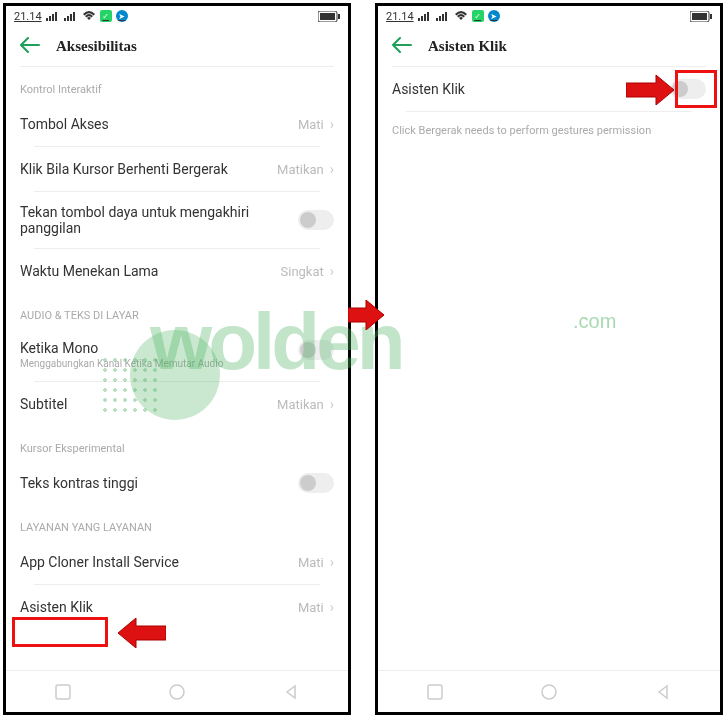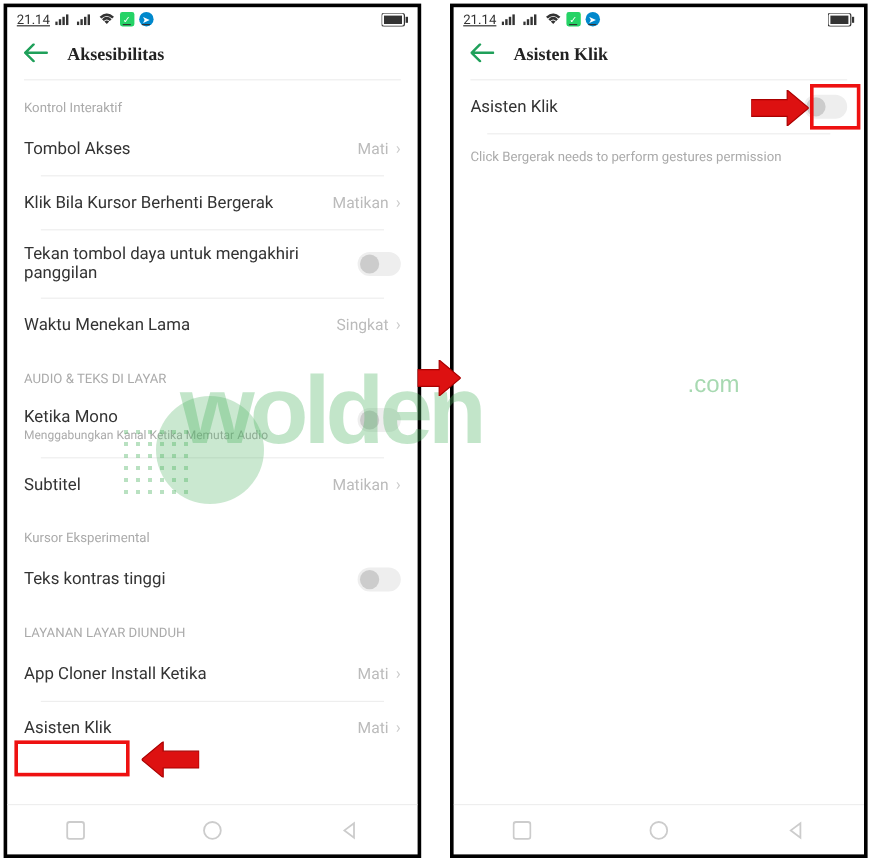--- a/index.html
+++ b/index.html
@@ -217,24 +217,24 @@
       <span class="chevron">›</span>
     </div>
 
     <div class="section-label">Kursor Eksperimental</div>
 
     <div class="row">
       <div class="row-label">Teks kontras tinggi</div>
       <div class="toggle"></div>
     </div>
 
-    <div class="section-label">LAYANAN LAYAR DIUNDUH</div>
-
-    <div class="row">
-      <div class="row-label">App Cloner Install Ketika</div>
+    <div class="section-label">LAYANAN YANG LAYANAN</div>
+
+    <div class="row">
+      <div class="row-label">App Cloner Install Service</div>
       <span class="row-value">Mati</span>
       <span class="chevron">›</span>
     </div>
     <div class="divider"></div>
 
     <div class="row">
       <div class="row-label">Asisten Klik</div>
       <span class="row-value">Mati</span>
       <span class="chevron">›</span>
     </div>

